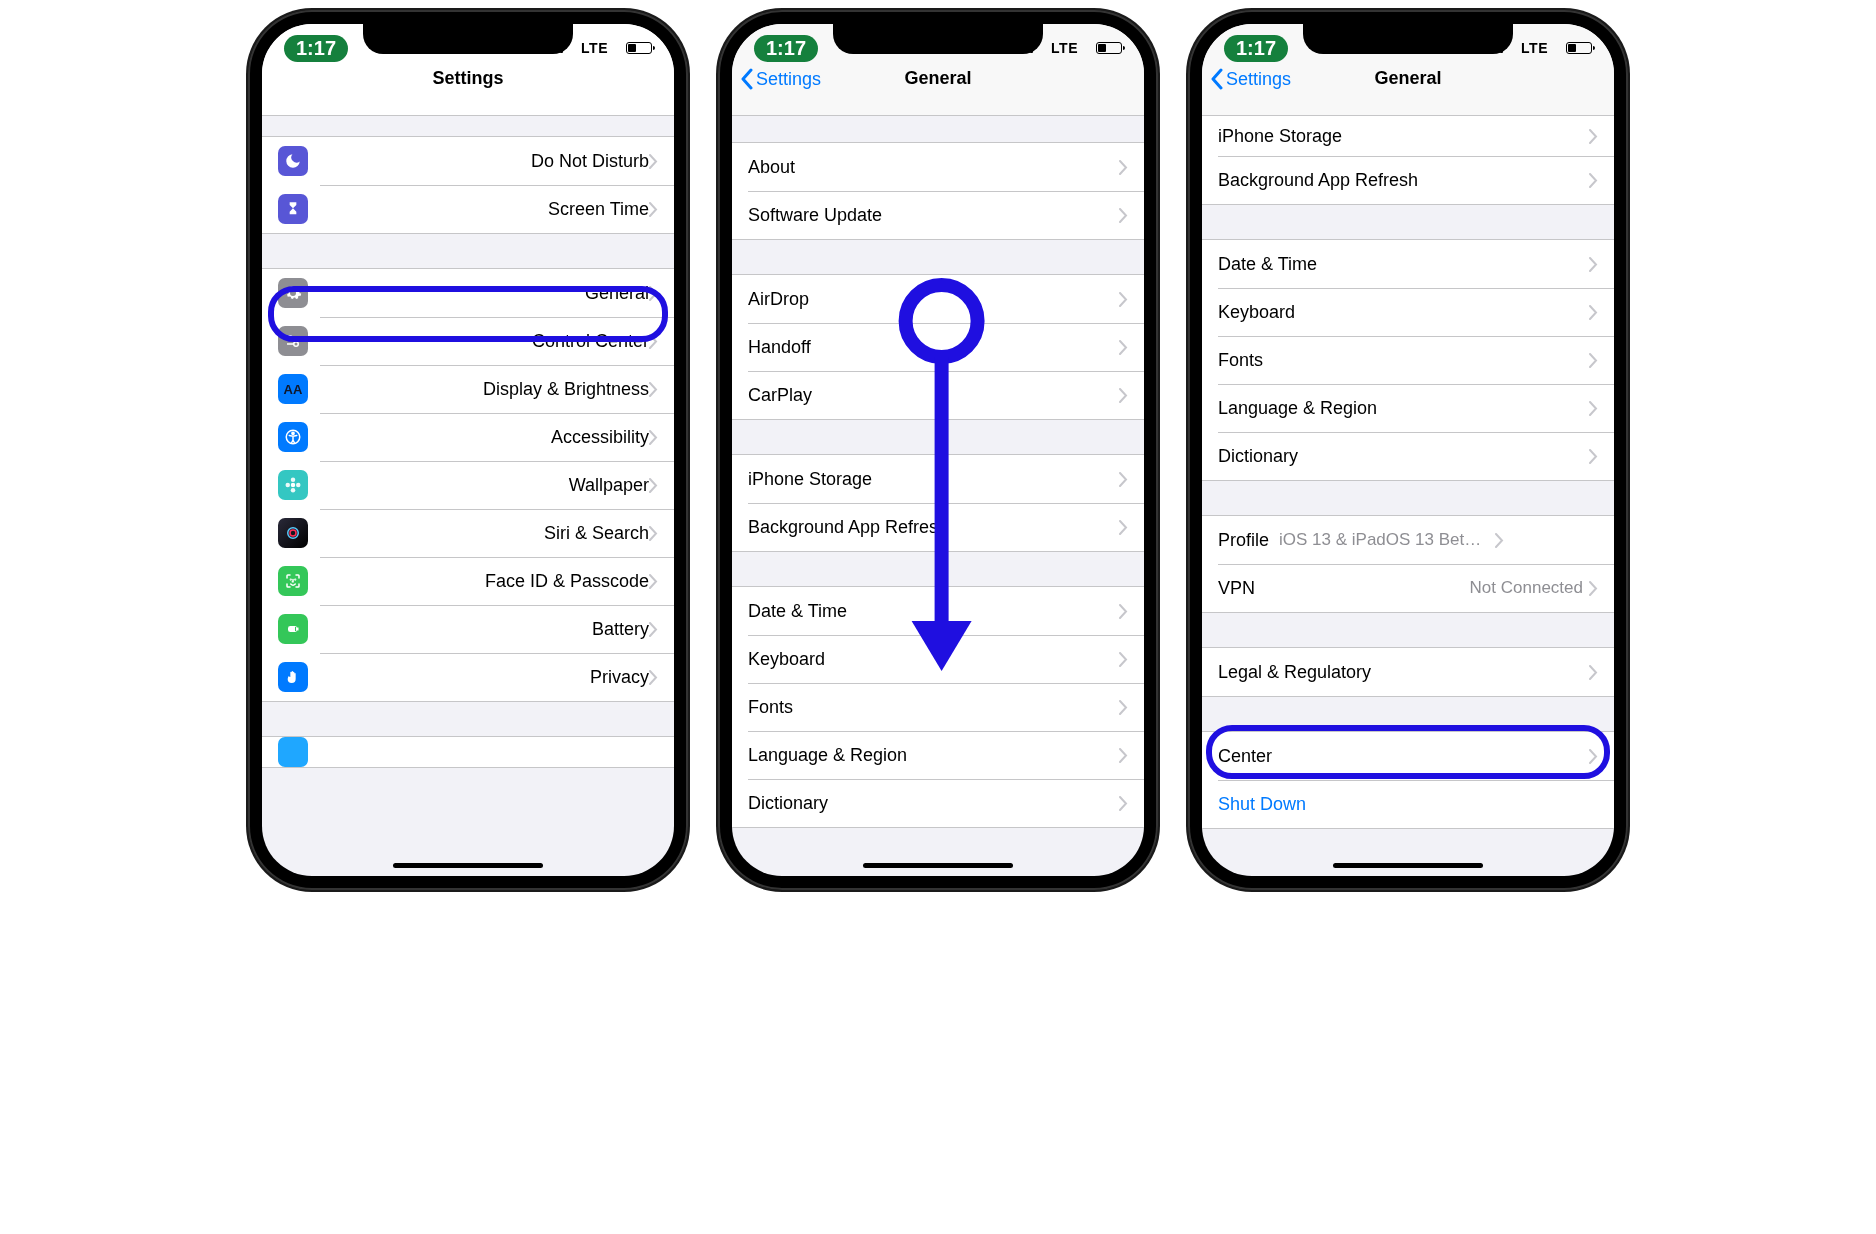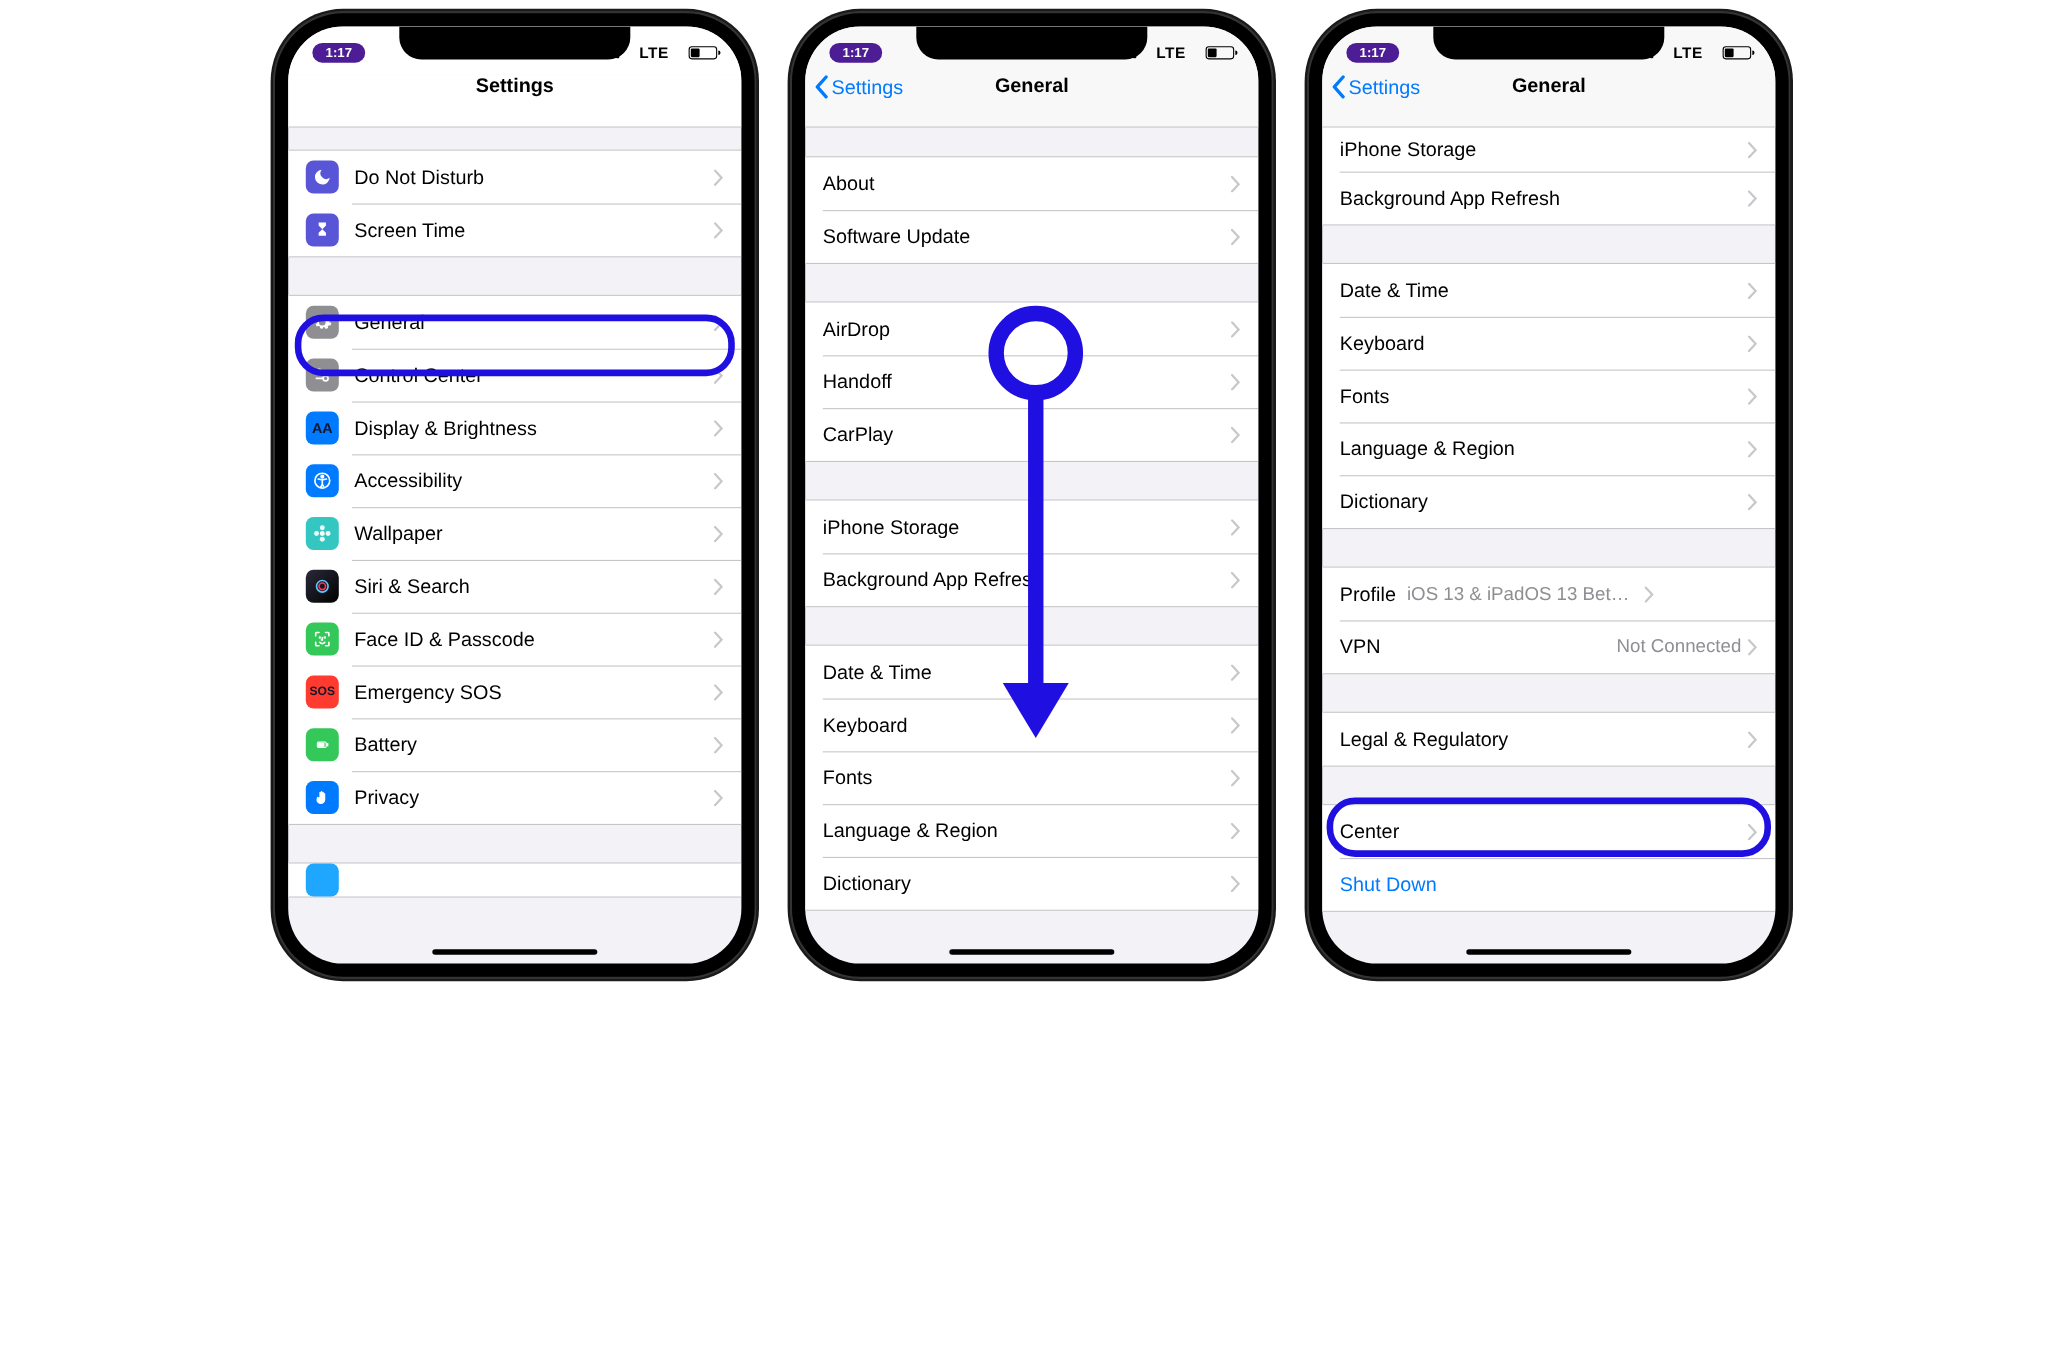--- a/index.html
+++ b/index.html
@@ -52,24 +52,24 @@
     display: flex;
     justify-content: space-between;
     align-items: center;
     padding: 4px 22px 0;
     background: #f8f8f8;
     position: relative;
     z-index: 5;
   }
   .status-bar.wh { background: #fff; }
   .time-pill {
-    background: #4c1d95;
+    background: #15803d;
     color: #fff;
     font-weight: 600;
-    font-size: 12px;
+    font-size: 20px;
     padding: 2px 12px;
     border-radius: 14px;
   }
   .status-right {
     display: flex;
     align-items: center;
     gap: 18px;
     font-size: 12px;
     font-weight: 600;
   }
@@ -220,21 +220,21 @@
         <div class="battery">
             <div class="fill"></div>
           </div>
       </div>
     </div>
     <div class="nav-bar wh">
       <div class="nav-title">Settings</div>
     </div>
 
     <div class="content">
-      <div class="scroll-body" style="top:-6px;">
+      <div class="scroll-body" style="top:-6px;text-align:right;">
 
         <div class="group small">
           <div class="row with-icon">
             <div class="app-icon" style="background:#5856d6">
               <svg viewBox="0 0 24 24" width="18" height="18" fill="#fff">
                   <path d="M21 12.8A9 9 0 1111.2 3a7 7 0 009.8 9.8z"></path>
                 </svg>
             </div>
             <span class="label">Do Not Disturb</span>
             <span class="chevron">
@@ -354,30 +354,20 @@
           <div class="row with-icon">
             <div class="app-icon" style="background:#34c759">
               <svg viewBox="0 0 24 24" width="18" height="18" fill="none" stroke="#fff" stroke-width="2" stroke-linecap="round">
                   <path d="M4 8V5a1 1 0 011-1h3M20 8V5a1 1 0 00-1-1h-3M4 16v3a1 1 0 001 1h3M20 16v3a1 1 0 01-1 1h-3"></path>
                   <circle cx="9" cy="10" r="0.5" fill="#fff"></circle>
                   <circle cx="15" cy="10" r="0.5" fill="#fff"></circle>
                   <path d="M12 10v3h-1M9 16c1 1 2 1.5 3 1.5s2-.5 3-1.5"></path>
                 </svg>
             </div>
             <span class="label">Face ID &amp; Passcode</span>
-            <span class="chevron">
-                <svg viewBox="0 0 9 15" fill="none">
-                  <path d="M1 1l6 6.5L1 14" stroke="#c7c7cc" stroke-width="2" stroke-linecap="round"></path>
-                </svg>
-              </span>
-            <div class="sep"></div>
-          </div>
-          <div class="row with-icon">
-            <div class="app-icon" style="background:#ff3b30;font-weight:700;font-size:11px;">SOS</div>
-            <span class="label">Emergency SOS</span>
             <span class="chevron">
                 <svg viewBox="0 0 9 15" fill="none">
                   <path d="M1 1l6 6.5L1 14" stroke="#c7c7cc" stroke-width="2" stroke-linecap="round"></path>
                 </svg>
               </span>
             <div class="sep"></div>
           </div>
           <div class="row with-icon">
             <div class="app-icon" style="background:#34c759">
               <svg viewBox="0 0 24 24" width="18" height="12" fill="none" stroke="#fff" stroke-width="2">

